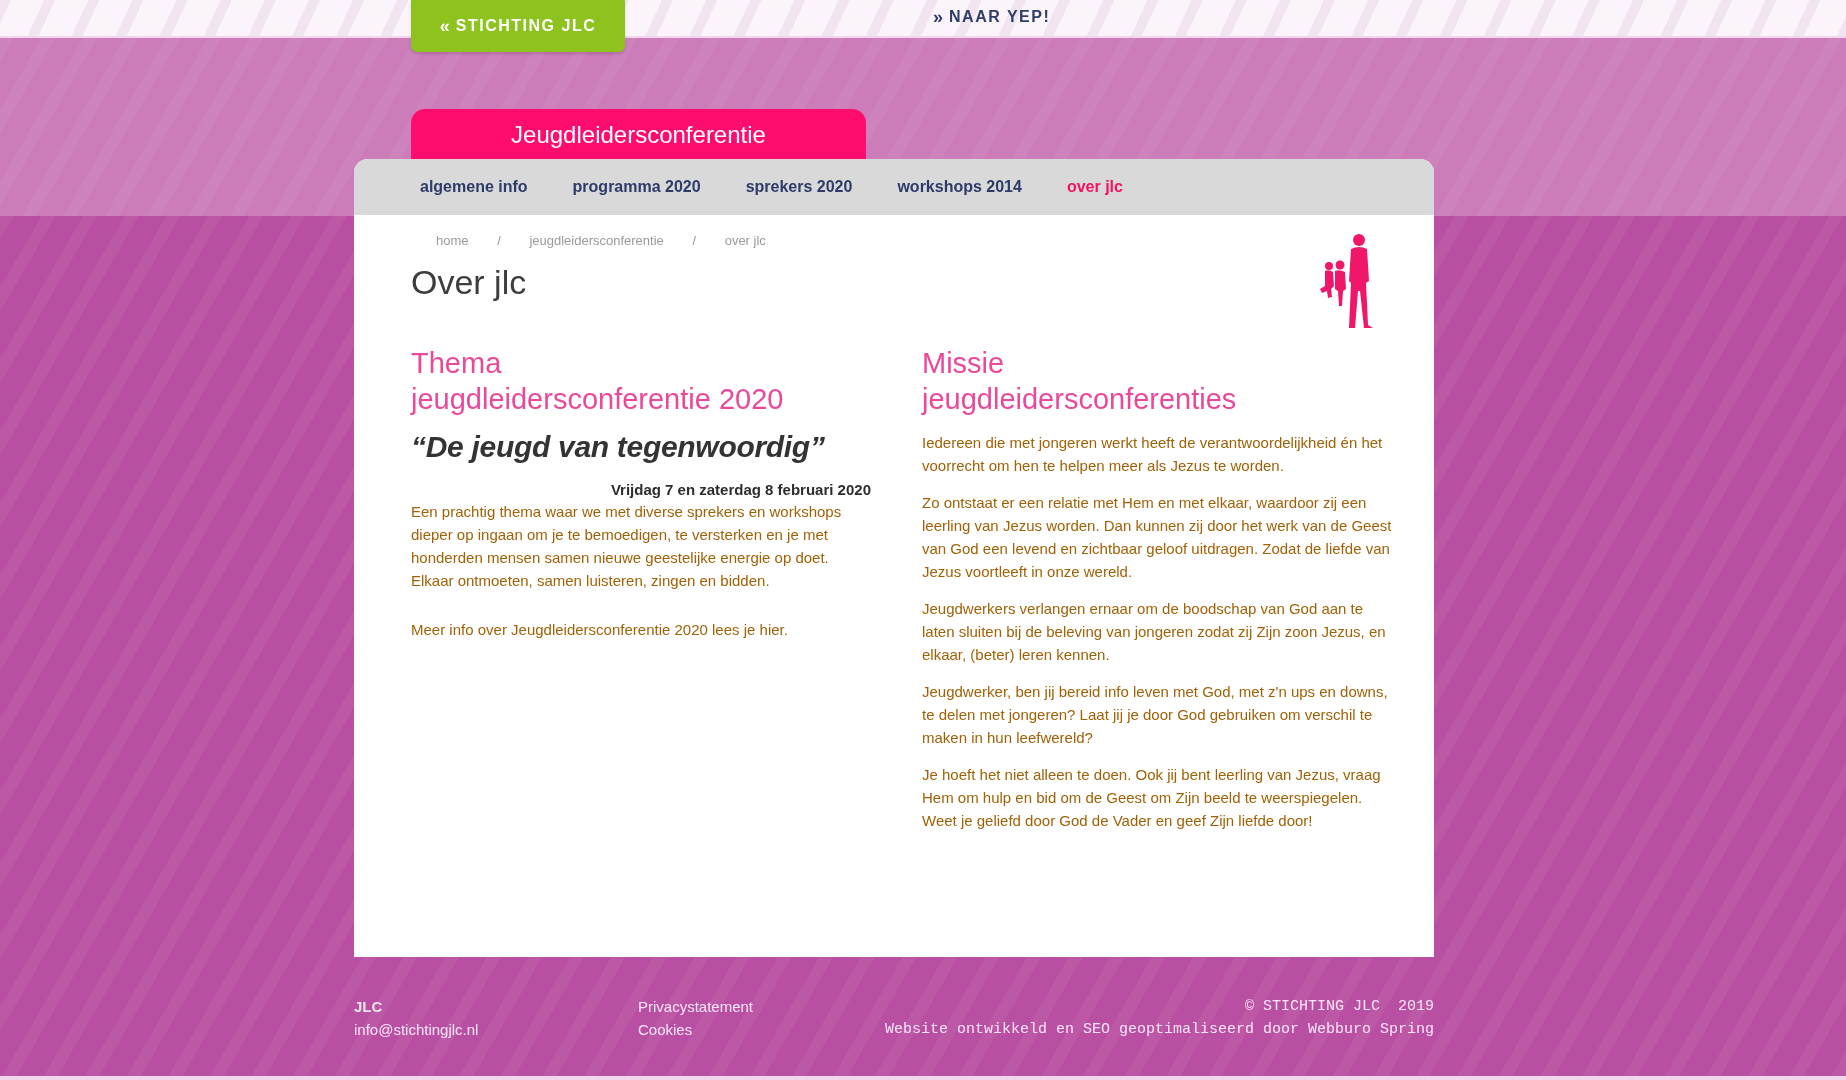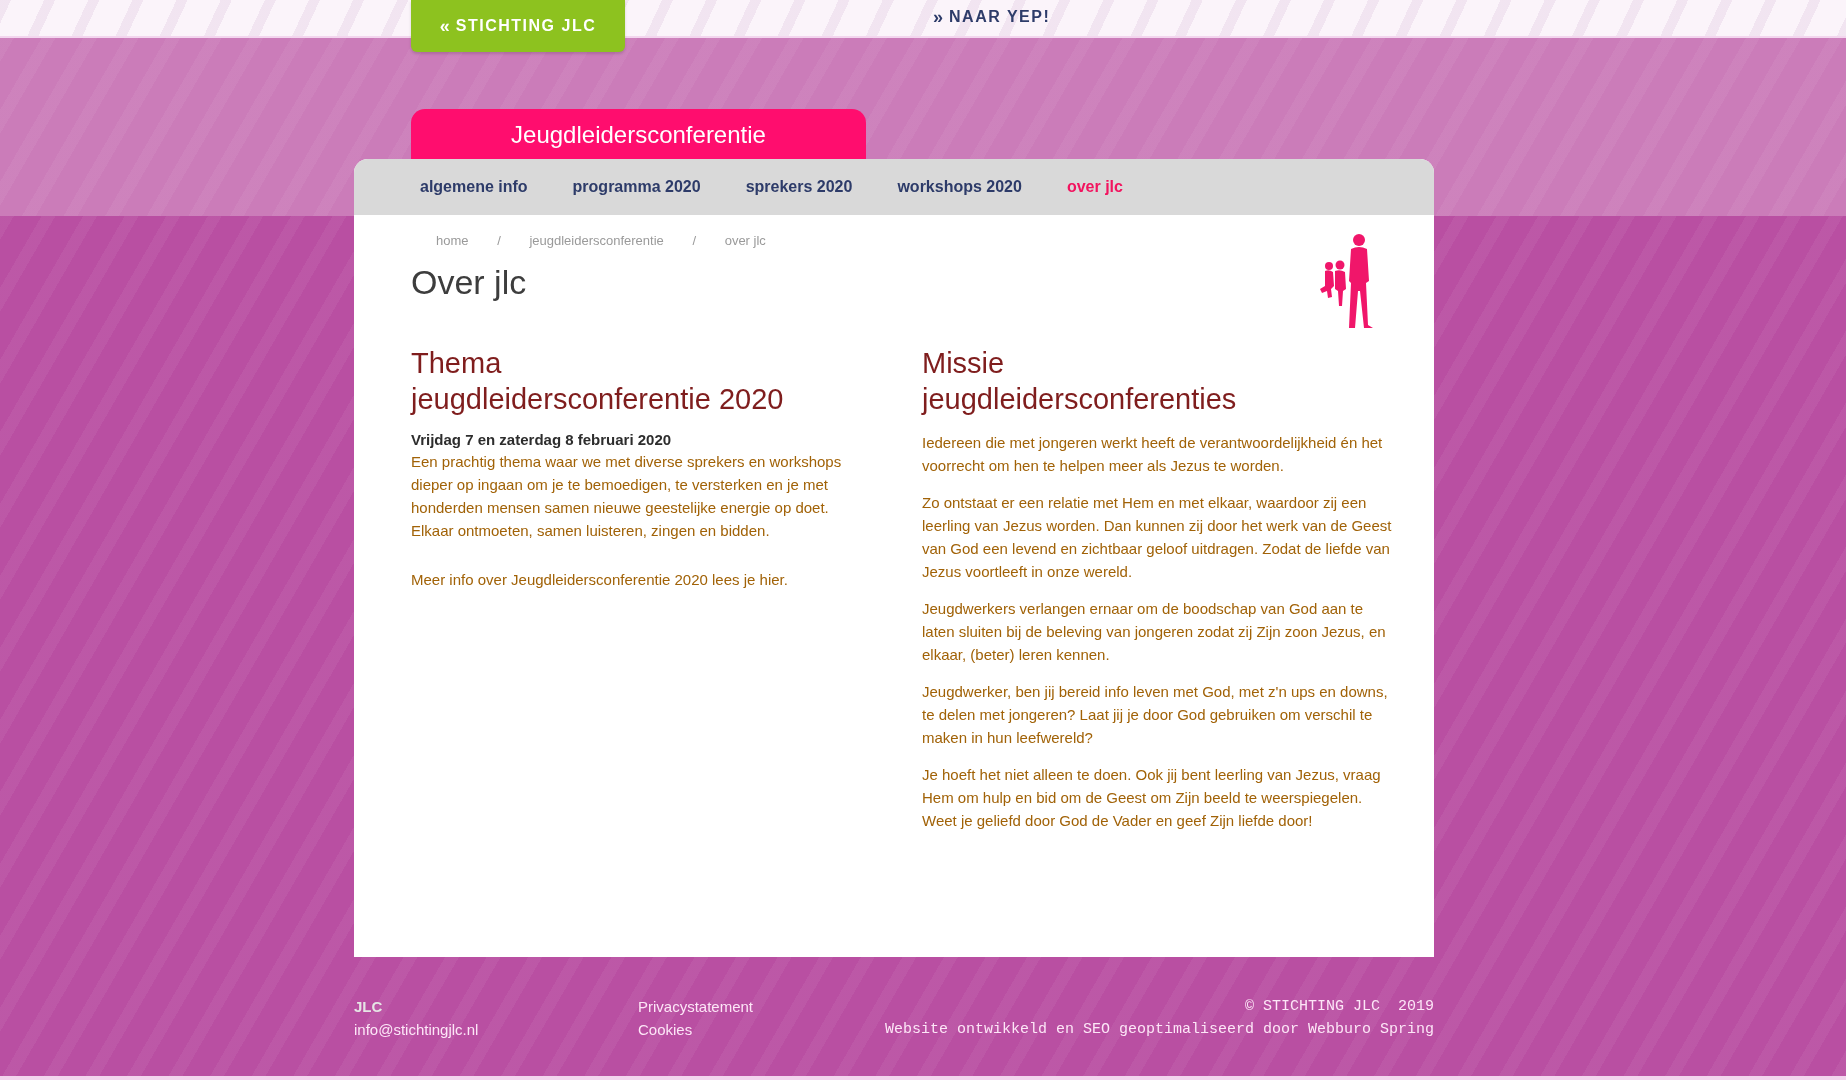--- a/index.html
+++ b/index.html
@@ -84,29 +84,29 @@
       position: absolute; left: 57px; top: 104px;
       color: #3d3d3d; font-size: 34px; font-weight: normal;
     }
     .logo-figures {
       position: absolute; left: 962px; top: 72px; width: 66px; height: 100px;
     }
 
     .col-left { position: absolute; left: 57px; top: 186px; width: 460px; }
     .col-right { position: absolute; left: 568px; top: 186px; width: 470px; }
     .section-title {
-      color: #7f1d1d; font-size: 29px; font-weight: normal; line-height: 36px;
+      color: #ec4899; font-size: 29px; font-weight: normal; line-height: 36px;
     }
     .quote {
       margin-top: 10px;
       color: #333; font-size: 30px; font-weight: bold; font-style: italic;
       line-height: 40px; letter-spacing: -0.3px;
     }
     .date-line {
-      margin-top: 13px; color: #2d2d2d; font-size: 15px; font-weight: bold; line-height: 20px;
+      margin-top: 13px; color: #2d2d2d; font-size: 15px; font-weight: bold; line-height: 20px; text-align: right;
     }
     .para {
       color: #a16207; font-size: 15px; line-height: 23px;
     }
     .col-left .para { margin-bottom: 14px; }
     .col-left .para.more { margin-top: 26px; cursor: pointer; }
     .col-right .section-title { margin-bottom: 14px; }
     .col-right .para { margin-bottom: 14px; }
 
     .footer {
@@ -139,21 +139,21 @@
 
 <div class="site-tab">
   <span>Jeugdleidersconferentie</span>
 </div>
 
 <div class="card">
   <nav class="nav">
     <span class="nav-item">algemene info</span>
     <span class="nav-item">programma 2020</span>
     <span class="nav-item">sprekers 2020</span>
-    <span class="nav-item">workshops 2020</span>
+    <span class="nav-item">workshops 2014</span>
     <span class="nav-item active">over jlc</span>
   </nav>
 
   <div class="breadcrumb">
     <span>home</span><span> / </span><span>jeugdleidersconferentie</span><span> / </span><span>over jlc</span>
   </div>
 
   <h1 class="page-title">Over jlc</h1>
 
   <svg class="logo-figures" viewBox="0 0 66 100">
@@ -168,20 +168,21 @@
       <circle cx="43" cy="9" r="6"></circle>
       <path d="M35 18 Q43 14 51 18 L53 50 L50 52 L52 94 L57 97 L48 97 L44 60 L42 60 L39 97 L33 97 L35 52 L33 50 Z"></path>
     </g>
   </svg>
 
   <section class="col-left">
     <h2 class="section-title">
       <span>Thema</span><br>
       <span>jeugdleidersconferentie 2020</span>
     </h2>
+    <div class="quote">“De jeugd van tegenwoordig”</div>
     <div class="date-line">Vrijdag 7 en zaterdag 8 februari 2020</div>
     <p class="para">Een prachtig thema waar we met diverse sprekers en workshops dieper op ingaan om je te bemoedigen, te versterken en je met honderden mensen samen nieuwe geestelijke energie op doet. Elkaar ontmoeten, samen luisteren, zingen en bidden.</p>
     <p class="para more">Meer info over Jeugdleidersconferentie 2020 lees je hier.</p>
   </section>
 
   <section class="col-right">
     <h2 class="section-title">
       <span>Missie</span><br>
       <span>jeugdleidersconferenties</span>
     </h2>

